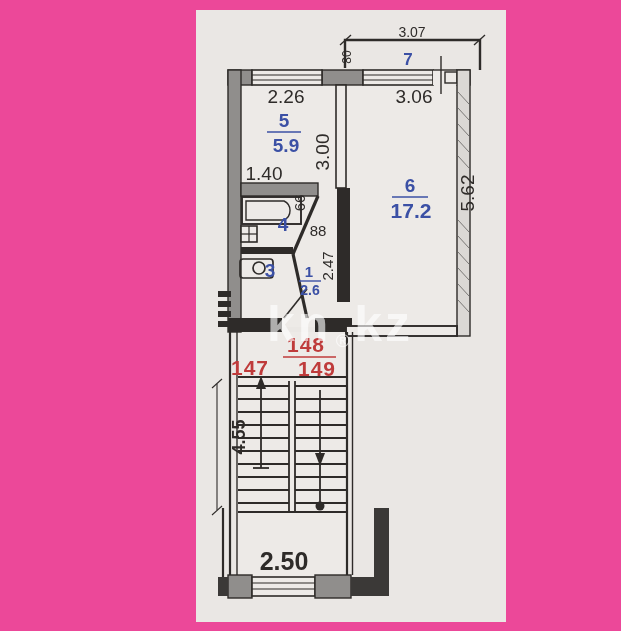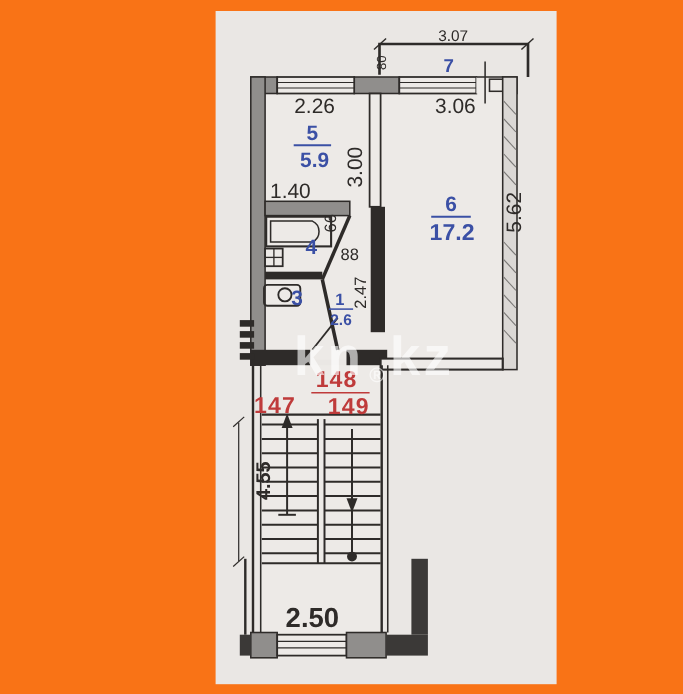--- a/index.html
+++ b/index.html
@@ -1,16 +1,16 @@
 <!DOCTYPE html>
 <html><head>
 <meta charset="utf-8">
 <style>
   html,body{margin:0;padding:0;background:#e8e5e2;}
-  .stage{position:relative;width:621px;height:631px;background:#f97316;overflow:hidden;
+  .stage{position:relative;width:621px;height:631px;background:#ec4899;overflow:hidden;
          font-family:"Liberation Sans",sans-serif;}
   svg text{font-family:"Liberation Sans",sans-serif;fill:#2e2b29;}
   .dim12{font-size:12px;}
   .dim14{font-size:14px;}
   .dim15{font-size:15px;}
   .dim18{font-size:18px;font-weight:600;}
   .dim19{font-size:19px;}
   .dim25{font-size:25px;font-weight:600;}
   .blue{fill:#3b50a5;font-weight:600;}
   .blue14{font-size:14px;}

